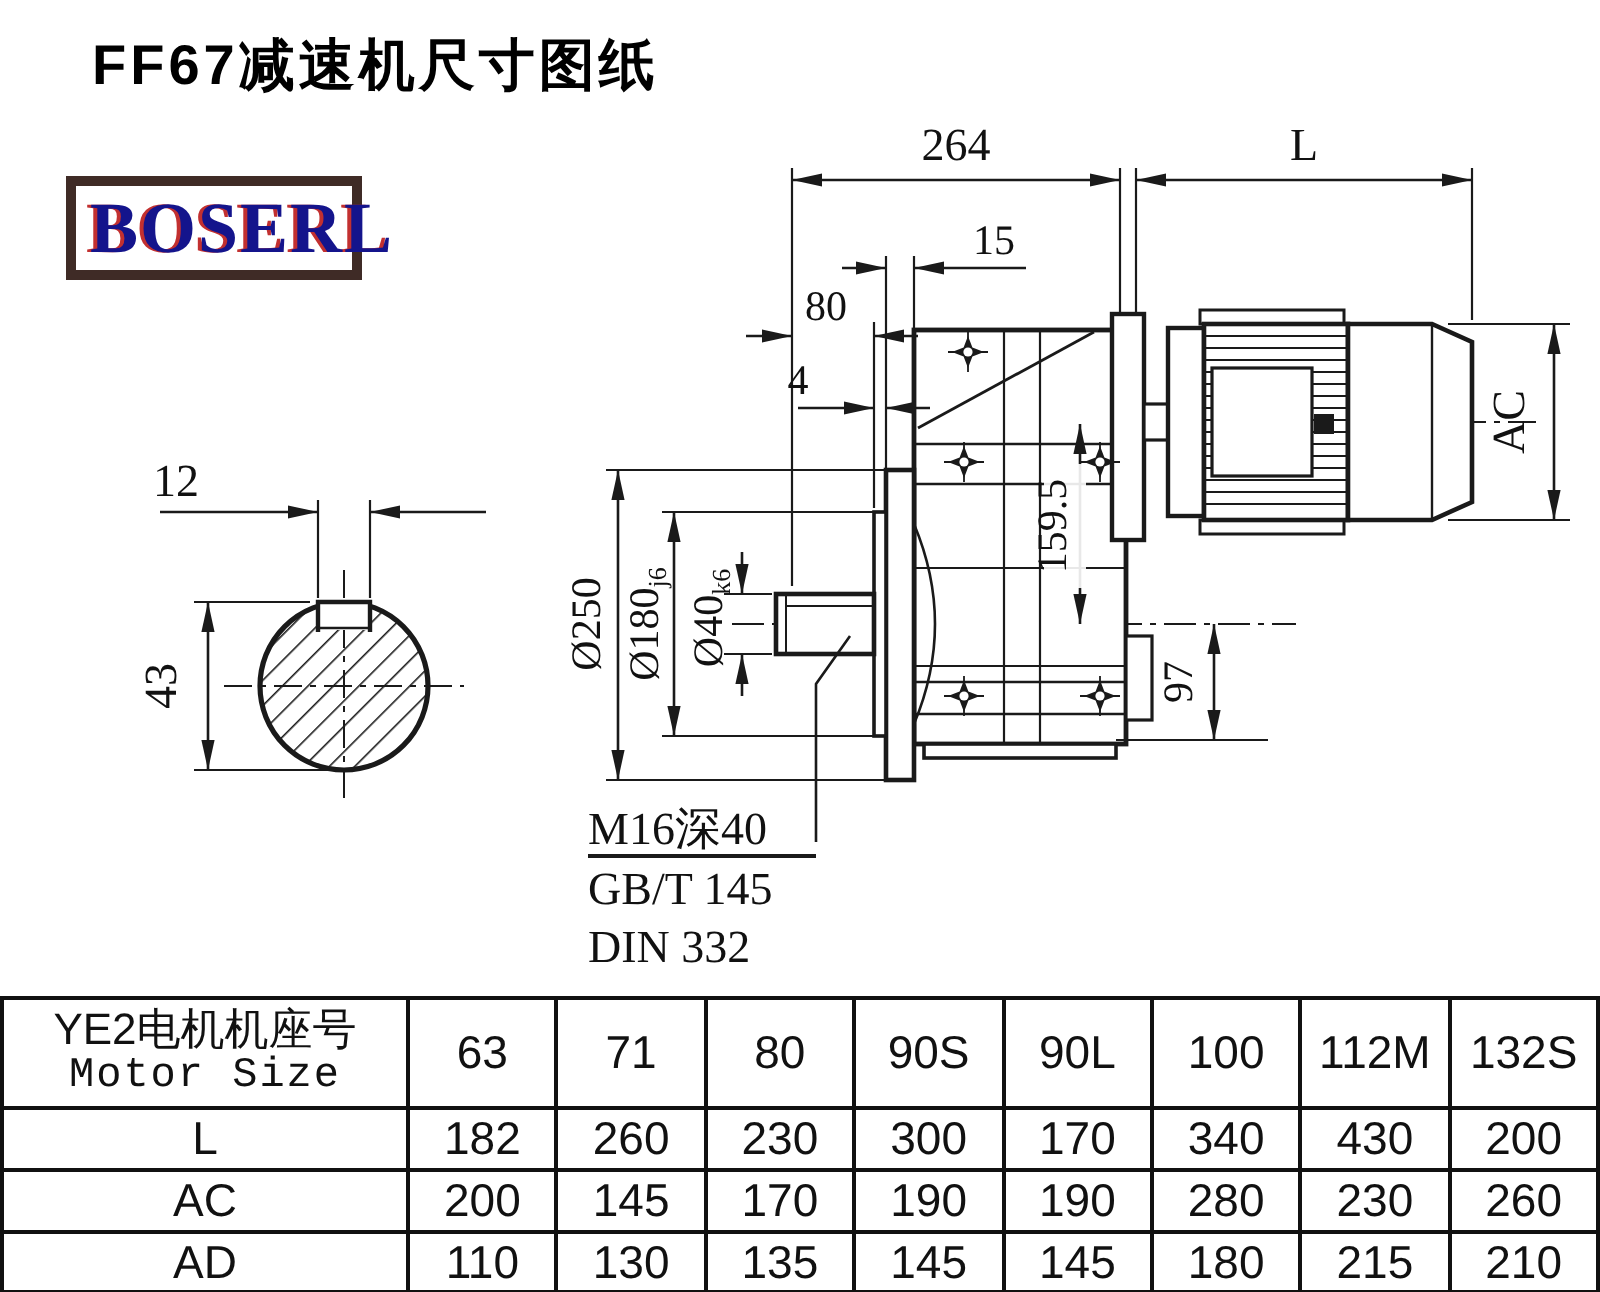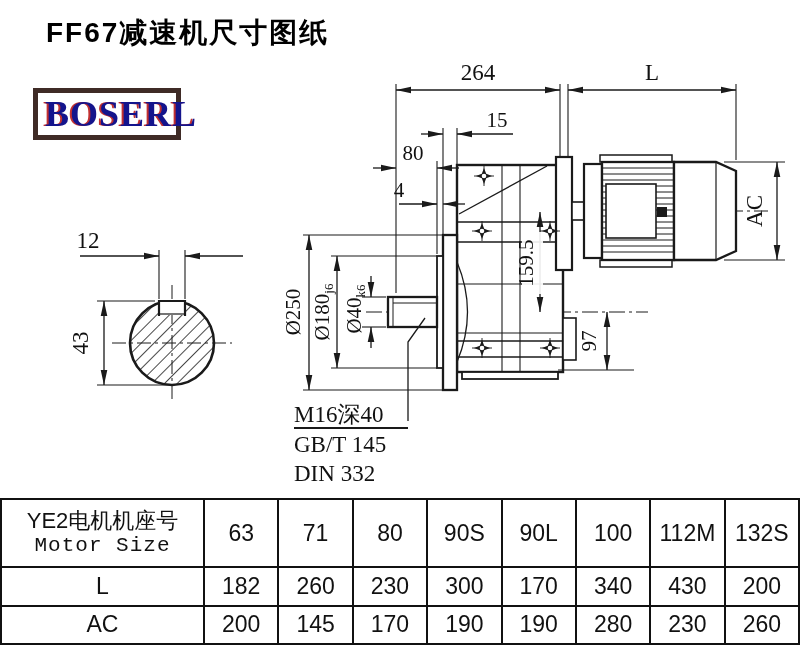--- a/index.html
+++ b/index.html
@@ -226,14 +226,25 @@
     <td>AC</td>
     <td>200</td>
     <td>145</td>
     <td>170</td>
     <td>190</td>
     <td>190</td>
     <td>280</td>
     <td>230</td>
     <td>260</td>
   </tr>
+  <tr style="height:30px">
+    <td>AD</td>
+    <td>110</td>
+    <td>130</td>
+    <td>135</td>
+    <td>145</td>
+    <td>145</td>
+    <td>180</td>
+    <td>215</td>
+    <td>210</td>
+  </tr>
 </tbody>
   </table>
 
 </body></html>

